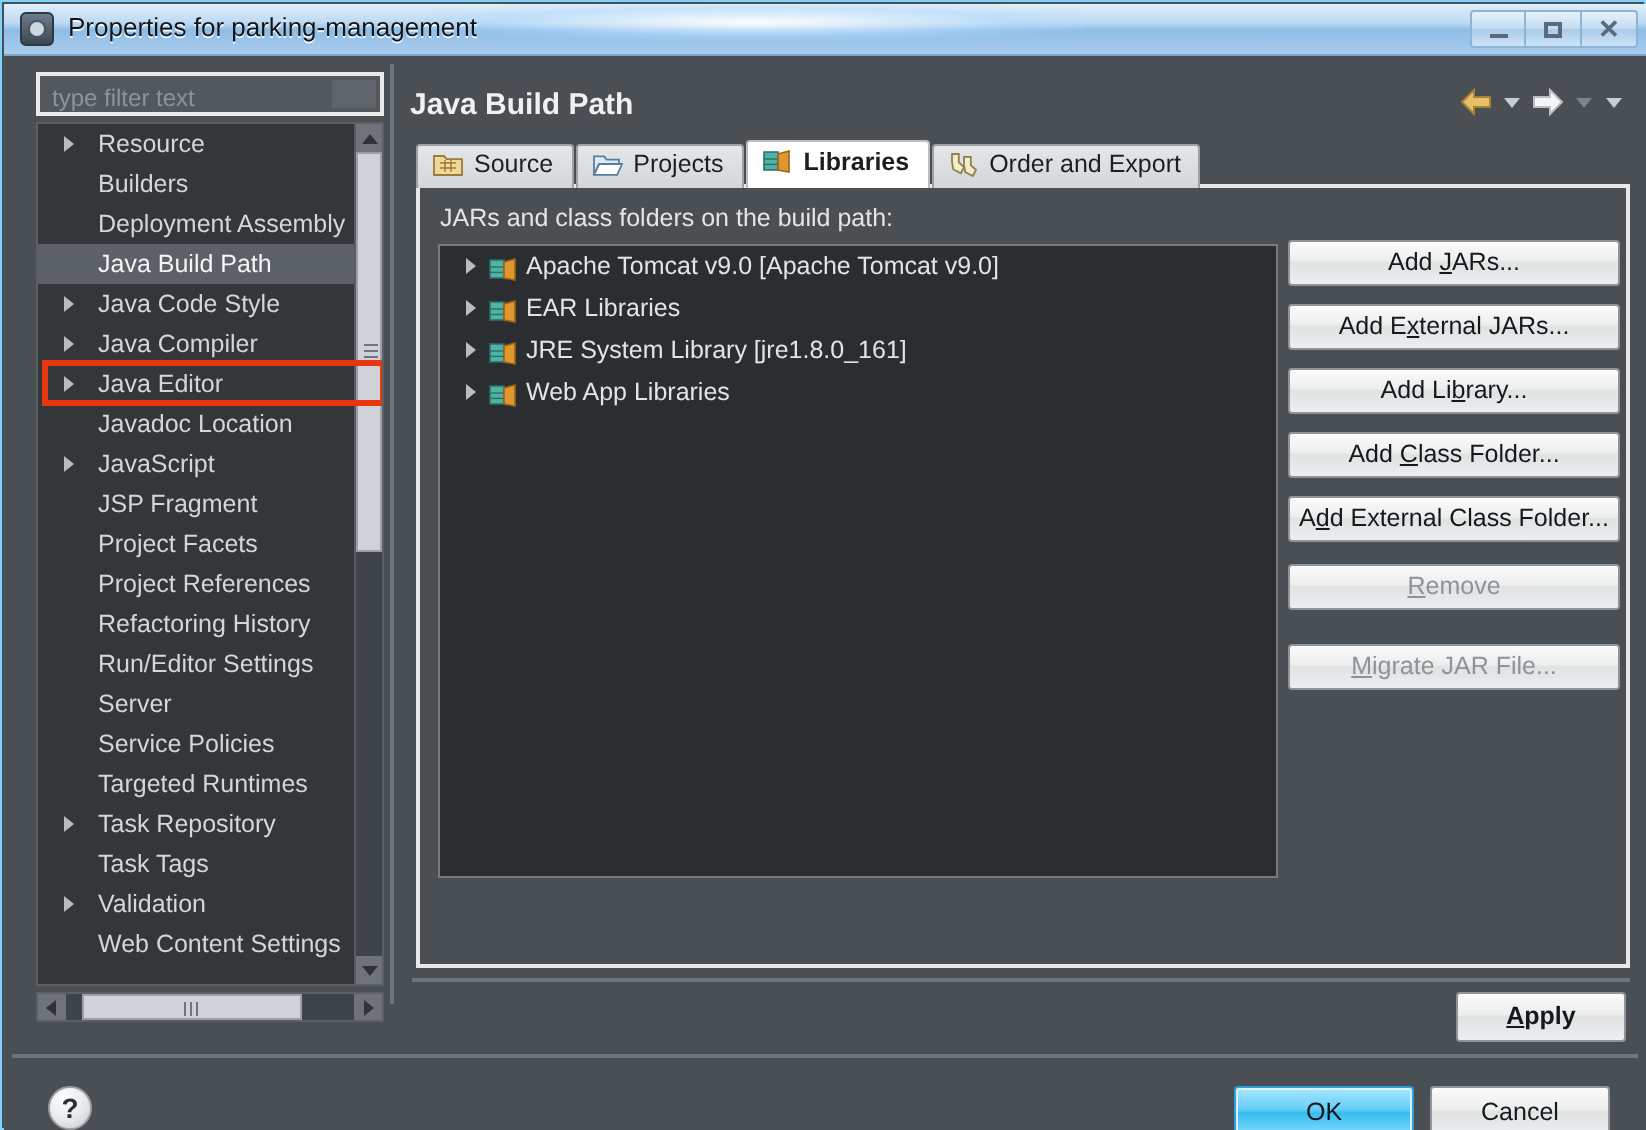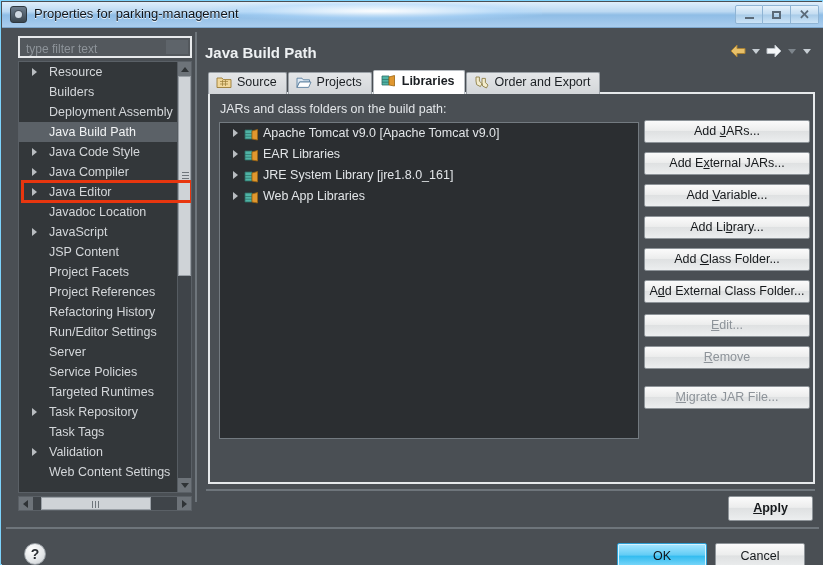--- a/index.html
+++ b/index.html
@@ -507,21 +507,21 @@
         <div id="tree-items">
             <div class="tree-item"><span class="arrow"></span><span>Resource</span></div>
             <div class="tree-item"><span>Builders</span></div>
             <div class="tree-item"><span>Deployment Assembly</span></div>
             <div class="tree-item selected"><span>Java Build Path</span></div>
             <div class="tree-item"><span class="arrow"></span><span>Java Code Style</span></div>
             <div class="tree-item"><span class="arrow"></span><span>Java Compiler</span></div>
             <div class="tree-item"><span class="arrow"></span><span>Java Editor</span></div>
             <div class="tree-item"><span>Javadoc Location</span></div>
             <div class="tree-item"><span class="arrow"></span><span>JavaScript</span></div>
-            <div class="tree-item"><span>JSP Content</span></div>
+            <div class="tree-item"><span>JSP Fragment</span></div>
             <div class="tree-item"><span>Project Facets</span></div>
             <div class="tree-item"><span>Project References</span></div>
             <div class="tree-item"><span>Refactoring History</span></div>
             <div class="tree-item"><span>Run/Editor Settings</span></div>
             <div class="tree-item"><span>Server</span></div>
             <div class="tree-item"><span>Service Policies</span></div>
             <div class="tree-item"><span>Targeted Runtimes</span></div>
             <div class="tree-item"><span class="arrow"></span><span>Task Repository</span></div>
             <div class="tree-item"><span>Task Tags</span></div>
             <div class="tree-item"><span class="arrow"></span><span>Validation</span></div>
@@ -621,25 +621,23 @@
             <div class="lib-row"><span class="arrow"></span><span class="bookicon"><svg width="15" height="13" viewBox="0 0 15 13">
                   <path d="M1 2 L8 2 L8 11 L1 11 Z" fill="#4fb3a5" stroke="#2d6f66" stroke-width="0.8"></path>
                   <path d="M1 5.5 L8 5.5" stroke="#2d6f66" stroke-width="0.7"></path>
                   <path d="M1 8.2 L8 8.2" stroke="#2d6f66" stroke-width="0.7"></path>
                   <path d="M8 3 L13.5 1.5 L13.5 12 L8 11 Z" fill="#e0972f" stroke="#9a6412" stroke-width="0.8"></path>
                 </svg></span><span>Web App Libraries</span></div>
           </div>
         <div id="btn-col">
             <div class="dlg-btn">Add <u>J</u>ARs...</div>
             <div class="dlg-btn">Add E<u>x</u>ternal JARs...</div>
-            <div class="dlg-btn">Add <u>V</u>ariable...</div>
             <div class="dlg-btn">Add Li<u>b</u>rary...</div>
             <div class="dlg-btn">Add <u>C</u>lass Folder...</div>
             <div class="dlg-btn gap-lg">A<u>d</u>d External Class Folder...</div>
-            <div class="dlg-btn disabled"><u>E</u>dit...</div>
             <div class="dlg-btn disabled gap-md"><u>R</u>emove</div>
             <div class="dlg-btn disabled"><u>M</u>igrate JAR File...</div>
           </div>
       </div>
 
       <div id="apply-sep"></div>
       <div id="apply-btn"><u>A</u>pply</div>
     </div>
 
     <div id="bottom-sep"></div>

